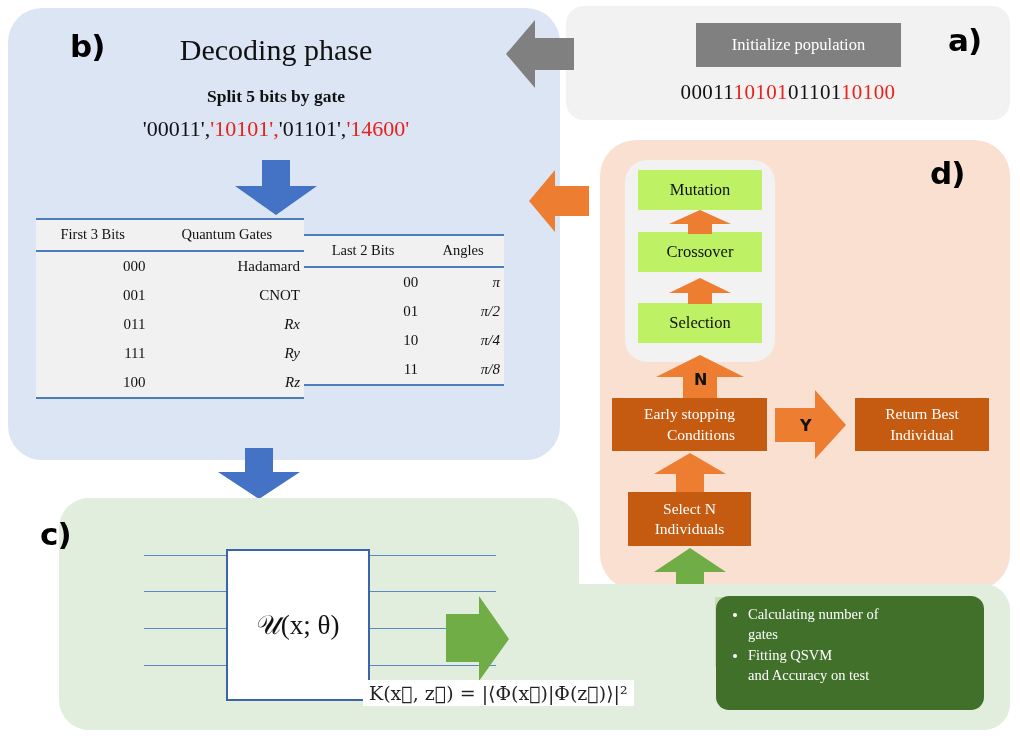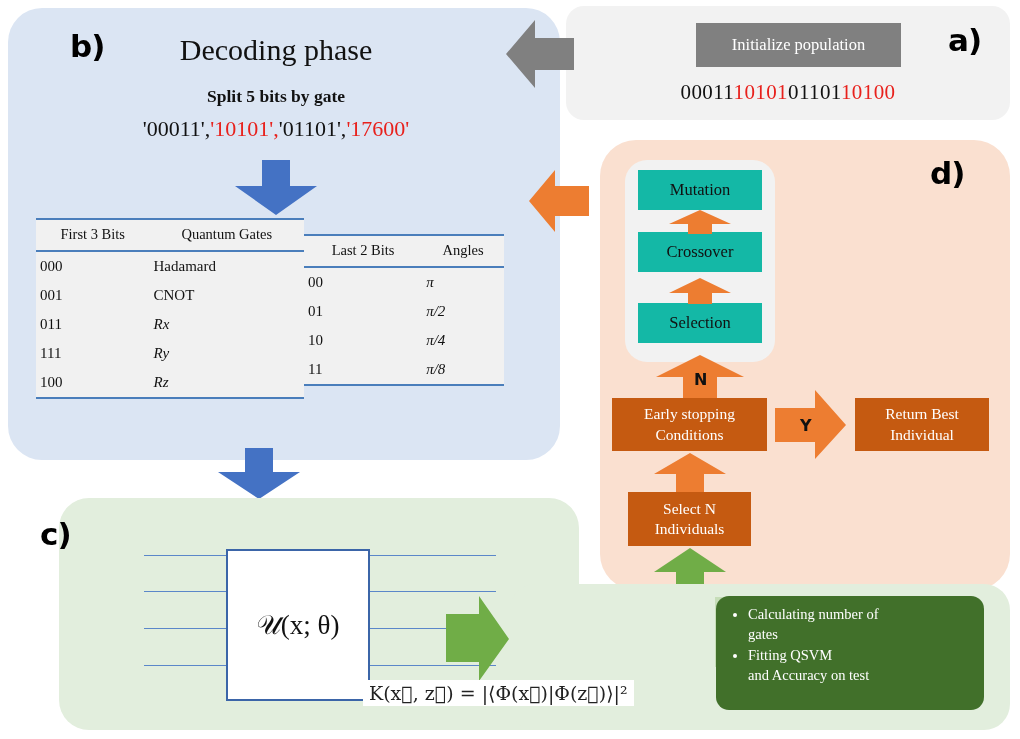--- a/index.html
+++ b/index.html
@@ -25,21 +25,21 @@
   #b-sub{position:absolute;left:0;top:86px;width:552px;text-align:center;font-size:17.5px;color:#111;font-weight:bold;}
   #b-bits{position:absolute;left:0;top:116px;width:552px;text-align:center;font-size:22px;color:#111;}
 
   .arrow-down{position:absolute;}
   .arrow-down svg{display:block;}
 
   
   .tbl{position:absolute;background:#f1f1f1;border-collapse:collapse;}
   .tbl table{border-collapse:collapse;width:100%;}
   .tbl th{font-weight:normal;font-size:14.5px;color:#111;padding:6px 4px 7px;text-align:center;}
-  .tbl td{font-size:15px;color:#111;padding:6px 4px;text-align:left;}
+  .tbl td{font-size:15px;color:#111;padding:6px 4px;text-align:right;}
   .tbl .rule-top{border-top:2.2px solid #4a7ebb;}
   .tbl .rule-mid{border-bottom:2.2px solid #4a7ebb;}
   .tbl .rule-bot{border-bottom:2.2px solid #4a7ebb;}
   #tbl1{left:36px;top:218px;width:268px;}
   #tbl2{left:304px;top:234px;width:200px;}
   .ital{font-style:italic;}
 
   
   #panel-c{left:22px;top:498px;width:520px;height:232px;background:#e2eedd;border-radius:30px;margin-left:37px;}
   #c-letter{left:40px;top:516px;}
@@ -57,47 +57,47 @@
       box-sizing:border-box;}
   #detail-box ul{margin:0;padding-left:22px;}
   #detail-box li{margin-bottom:2px;}
   #kernel-formula{position:absolute;left:363px;top:680px;background:#ffffff;padding:2px 6px;
       font-size:19px;color:#222;font-family:"DejaVu Serif",serif;white-space:nowrap;}
 
   
   #panel-d{left:600px;top:140px;width:410px;height:450px;background:#fae0d0;border-radius:36px;}
   #d-letter{left:930px;top:155px;}
   #ga-inner{position:absolute;left:625px;top:160px;width:150px;height:202px;background:#f2f2f2;border-radius:22px;}
-  .gabox{position:absolute;width:124px;height:40px;background:#14b8a6;display:flex;
+  .gabox{position:absolute;width:124px;height:40px;background:#bef264;display:flex;
       align-items:center;justify-content:center;font-size:16.5px;color:#111;}
   #box-mutation{left:638px;top:170px;}
   #box-crossover{left:638px;top:232px;}
   #box-selection{left:638px;top:303px;}
 
   .darkbox{position:absolute;background:#c55a11;color:#ffffff;display:flex;align-items:center;
       justify-content:center;text-align:center;line-height:1.3;font-size:15.5px;}
-  #box-early{left:612px;top:398px;width:155px;height:53px;}
+  #box-early{left:612px;top:398px;width:155px;height:53px;text-align:right;}
   #box-return{left:855px;top:398px;width:134px;height:53px;}
   #box-selectn{left:628px;top:492px;width:123px;height:54px;text-align:center;}
 
   .uparrow{position:absolute;}
   .rightarrow{position:absolute;}
   .n-label{position:absolute;font-family:"DejaVu Sans",sans-serif;font-weight:bold;font-size:16px;color:#111;}
   .y-label{position:absolute;font-family:"DejaVu Sans",sans-serif;font-weight:bold;font-size:16px;color:#111;}
 </style>
 </head>
 <body>
 
 <div class="panel" id="panel-b"></div>
 
 <div class="label-letter" id="b-letter">b)</div>
 <div id="b-title">Decoding phase</div>
 <div id="b-sub">Split 5 bits by gate</div>
 <div id="b-bits">
-  <span>'00011',</span><span class="red">'10101',</span><span>'01101',</span><span class="red">'17600'</span>
+  <span>'00011',</span><span class="red">'10101',</span><span>'01101',</span><span class="red">'14600'</span>
 </div>
 
 <div class="arrow-down" style="left:232px;top:160px;">
   <svg width="88" height="56" viewBox="0 0 88 56">
       <polygon points="30,0 58,0 58,26 85,26 44,55 3,26 30,26" fill="#4472c4"></polygon>
     </svg>
 </div>
 
 <div class="tbl" id="tbl1">
   <table>

